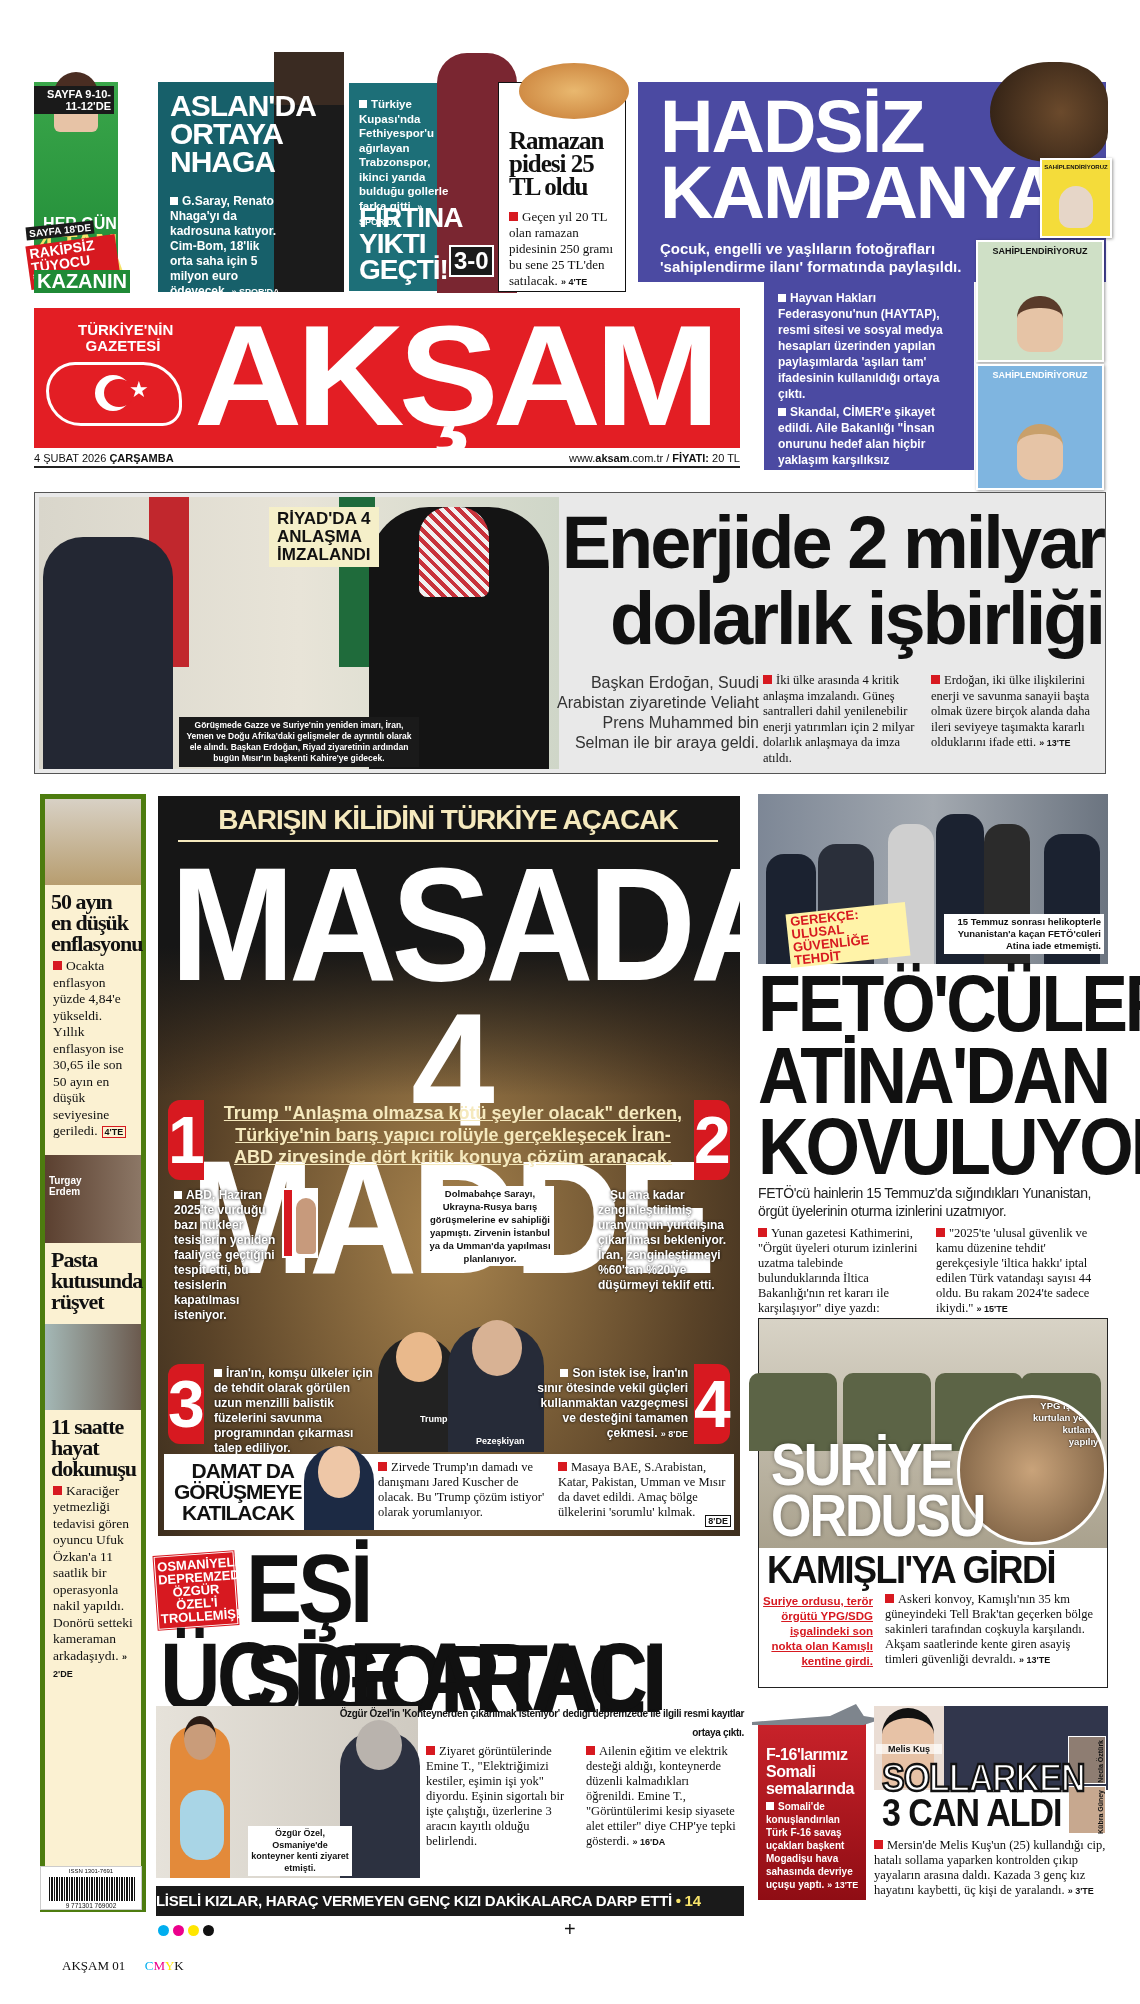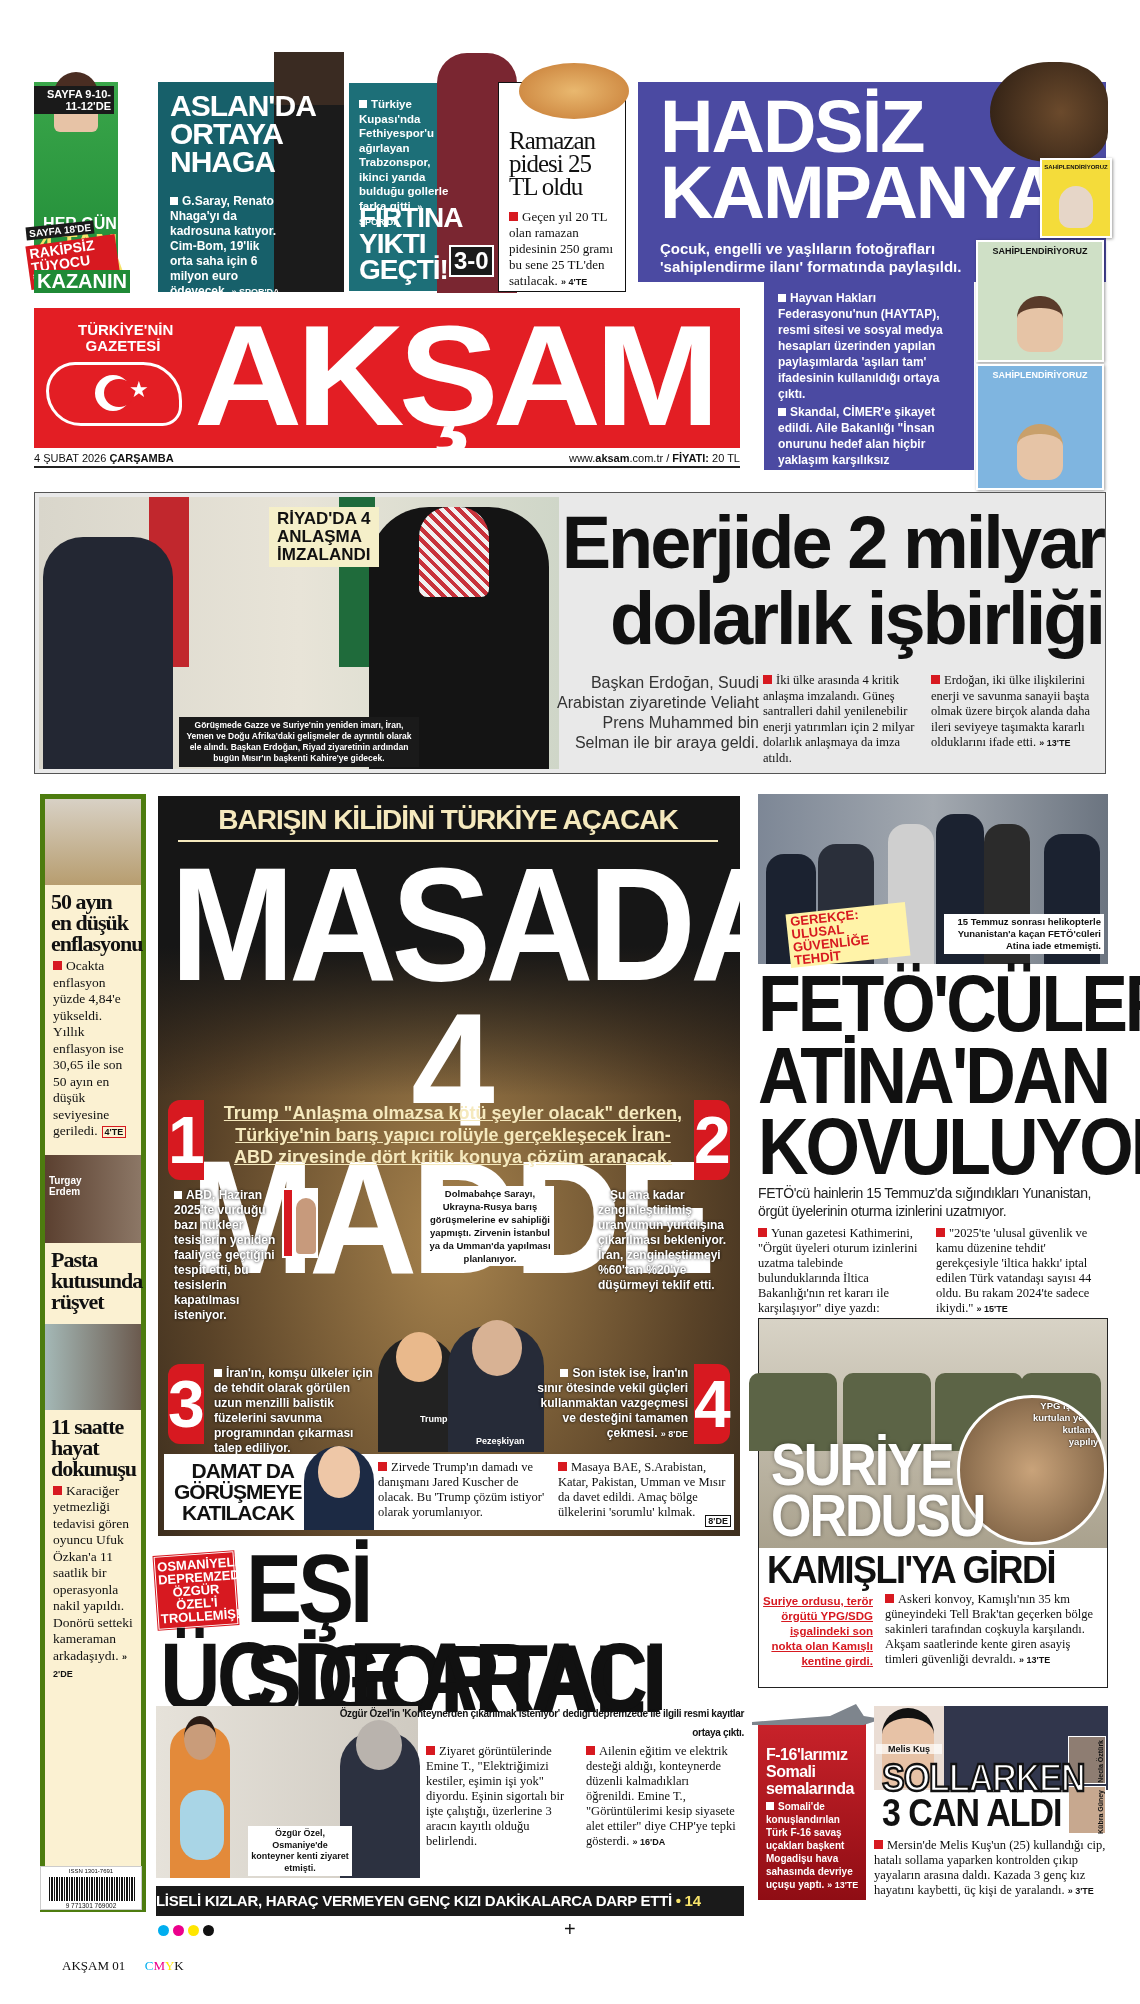--- a/index.html
+++ b/index.html
@@ -23,21 +23,21 @@
 #aslan .t{position:absolute;left:12px;top:10px;color:#fff;font-size:30px;font-weight:bold;line-height:28px;letter-spacing:-1px}
 #aslan .b{position:absolute;left:12px;top:112px;width:110px;color:#fff;font-size:12px;font-weight:bold;line-height:15px}
 #aslan .player{position:absolute;right:-6px;top:-30px;width:70px;height:240px;background:linear-gradient(#3a2b22 0 22%,#1b1b1b 22%)}
 #fir{left:348px;top:82px;width:160px;height:210px;background:#1d6f78;border:1px solid #fff}
 #fir .b{position:absolute;left:10px;top:14px;width:100px;color:#fff;font-size:11.5px;font-weight:bold;line-height:14.5px;z-index:2}
 #fir .t{position:absolute;left:10px;top:122px;color:#fff;font-size:28px;font-weight:bold;line-height:26px;letter-spacing:-1px;z-index:2}
 #fir .sc{position:absolute;left:100px;top:162px;background:#1a1a1a;color:#fff;font-size:24px;font-weight:bold;padding:0 3px;border:2px solid #fff;z-index:3}
 #fir .players{position:absolute;right:-10px;top:-30px;width:80px;height:240px;background:#7a2631;border-radius:30px 30px 0 0}
 #pide{left:498px;top:82px;width:128px;height:210px;background:#fff;border:1px solid #111}
 #pide .bread{position:absolute;left:20px;top:-20px;width:110px;height:56px;border-radius:50%;background:radial-gradient(#e9b86f,#c67a34)}
-#pide .t{position:absolute;left:10px;top:46px;font-family:"Liberation Serif",serif;font-weight:normal;font-size:25px;line-height:23px;letter-spacing:-1px}
+#pide .t{position:absolute;left:10px;top:46px;font-family:"Liberation Serif",serif;font-weight:bold;font-size:25px;line-height:23px;letter-spacing:-1px}
 #pide .b{position:absolute;left:10px;top:126px;width:110px;font-family:"Liberation Serif",serif;font-size:13px;line-height:16px}
 #hadsiz{left:638px;top:82px;width:468px;height:200px;background:#4b4aa2}
 #hadsiz .t{position:absolute;left:22px;top:12px;color:#fff;font-size:74px;font-weight:bold;line-height:66px;letter-spacing:-2px}
 #hadsiz .s{position:absolute;left:22px;top:158px;color:#fff;font-size:15px;font-weight:bold;line-height:18px}
 #hadsiz-b{left:764px;top:282px;width:210px;height:188px;background:#4b4aa2}
 #hadsiz-b p{color:#fff;font-size:12px;font-weight:bold;line-height:16px;padding:8px 10px 0 14px}
 #hadsiz-b p+p{padding-top:2px}
 .adcard{position:absolute;border:2px solid #fff;box-shadow:1px 1px 3px rgba(0,0,0,.4)}
 .adcard .l{font-size:9px;font-weight:bold;text-align:center;padding:4px 2px 0;letter-spacing:0}
 .adcard .face{position:absolute;left:50%;bottom:8px;width:46px;height:56px;margin-left:-23px;border-radius:22px 22px 14px 14px;background:#e6c4a6}
@@ -164,21 +164,21 @@
 </div>
 <div id="tip" class="abs">
   <div class="s">SAYFA 18'DE</div>
   <div class="r">RAKİPSİZ TÜYOCU İLE</div>
   <div class="k">KAZANIN</div>
 </div>
 
 <div id="aslan" class="abs">
   <div class="player"></div>
   <div class="t" style="width:120px">ASLAN'DA ORTAYA NHAGA</div>
-  <div class="b"><span class="bulw"></span><span>G.Saray, Renato Nhaga'yı da kadrosuna katıyor. Cim-Bom, 19'lik orta saha için 6 milyon euro ödeyecek.</span> <span class="ref">» SPOR'DA</span></div>
+  <div class="b"><span class="bulw"></span><span>G.Saray, Renato Nhaga'yı da kadrosuna katıyor. Cim-Bom, 18'lik orta saha için 5 milyon euro ödeyecek.</span> <span class="ref">» SPOR'DA</span></div>
 </div>
 
 <div id="fir" class="abs">
   <div class="players"></div>
   <div class="b"><span class="bulw"></span><span>Türkiye Kupası'nda Fethiyespor'u ağırlayan Trabzonspor, ikinci yarıda bulduğu gollerle farka gitti.</span> <span class="ref">» SPOR'DA</span></div>
   <div class="t" style="width:90px">FIRTINA YIKTI GEÇTİ!</div>
   <div class="sc">3-0</div>
 </div>
 
 <div id="pide" class="abs">

